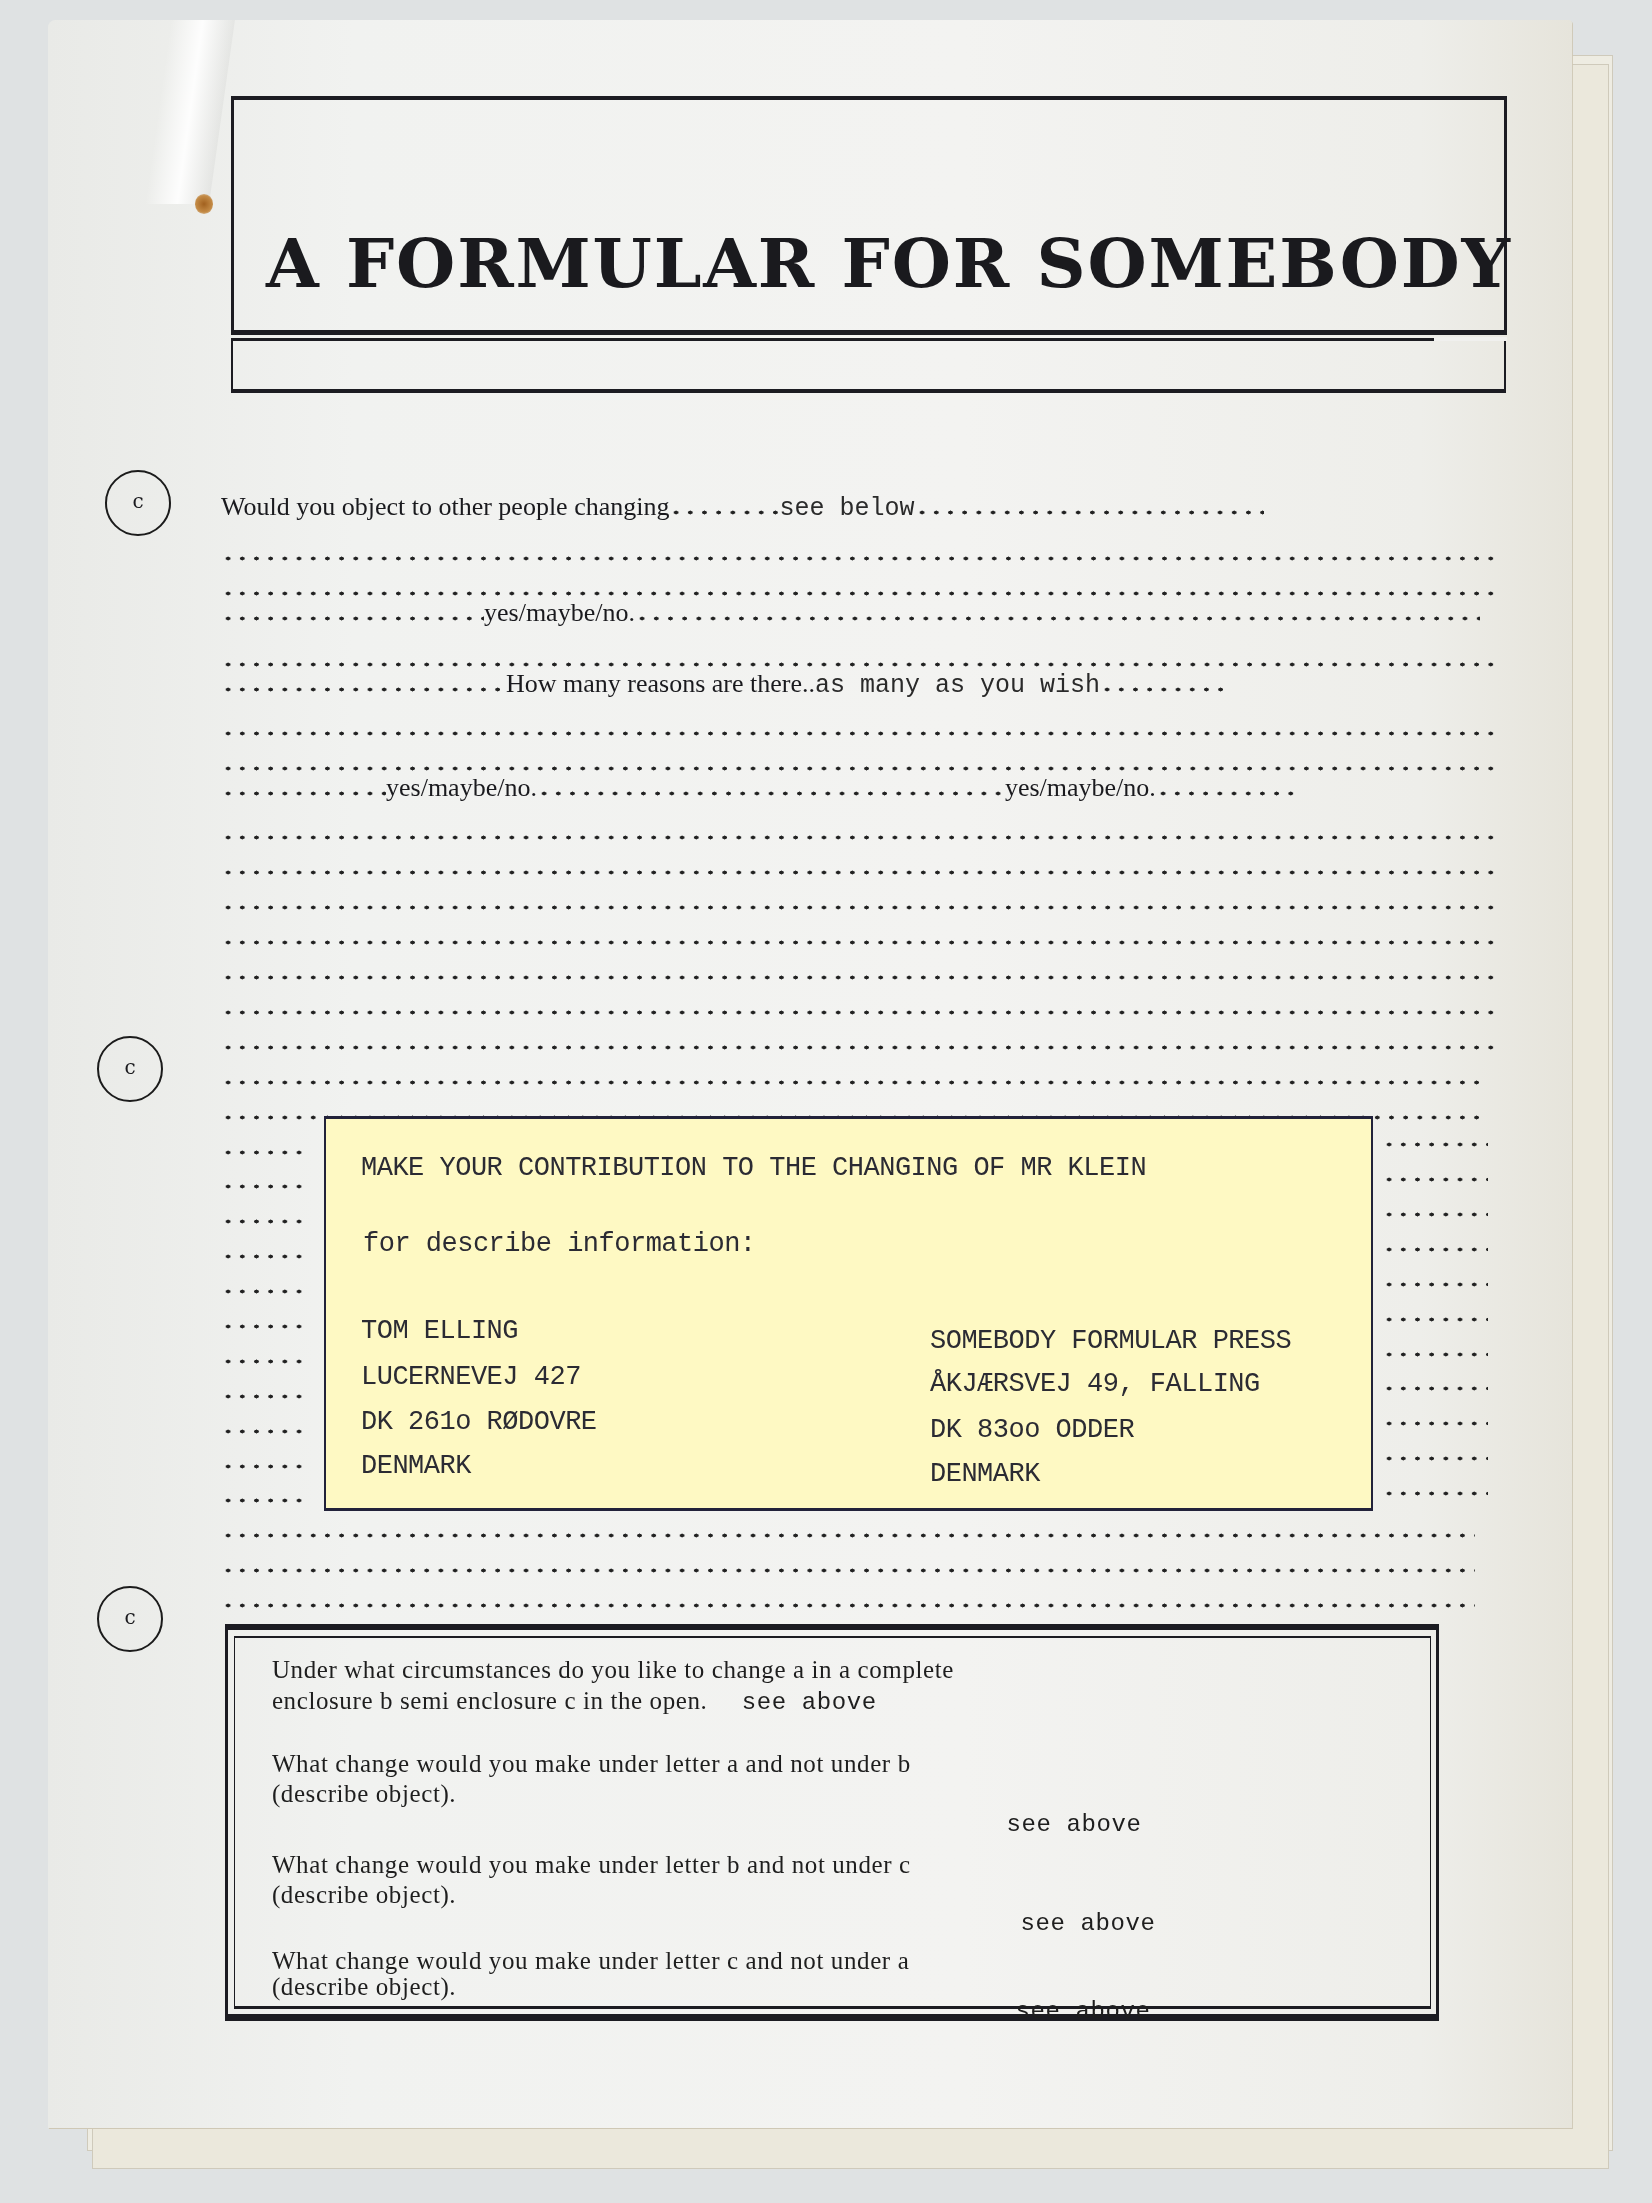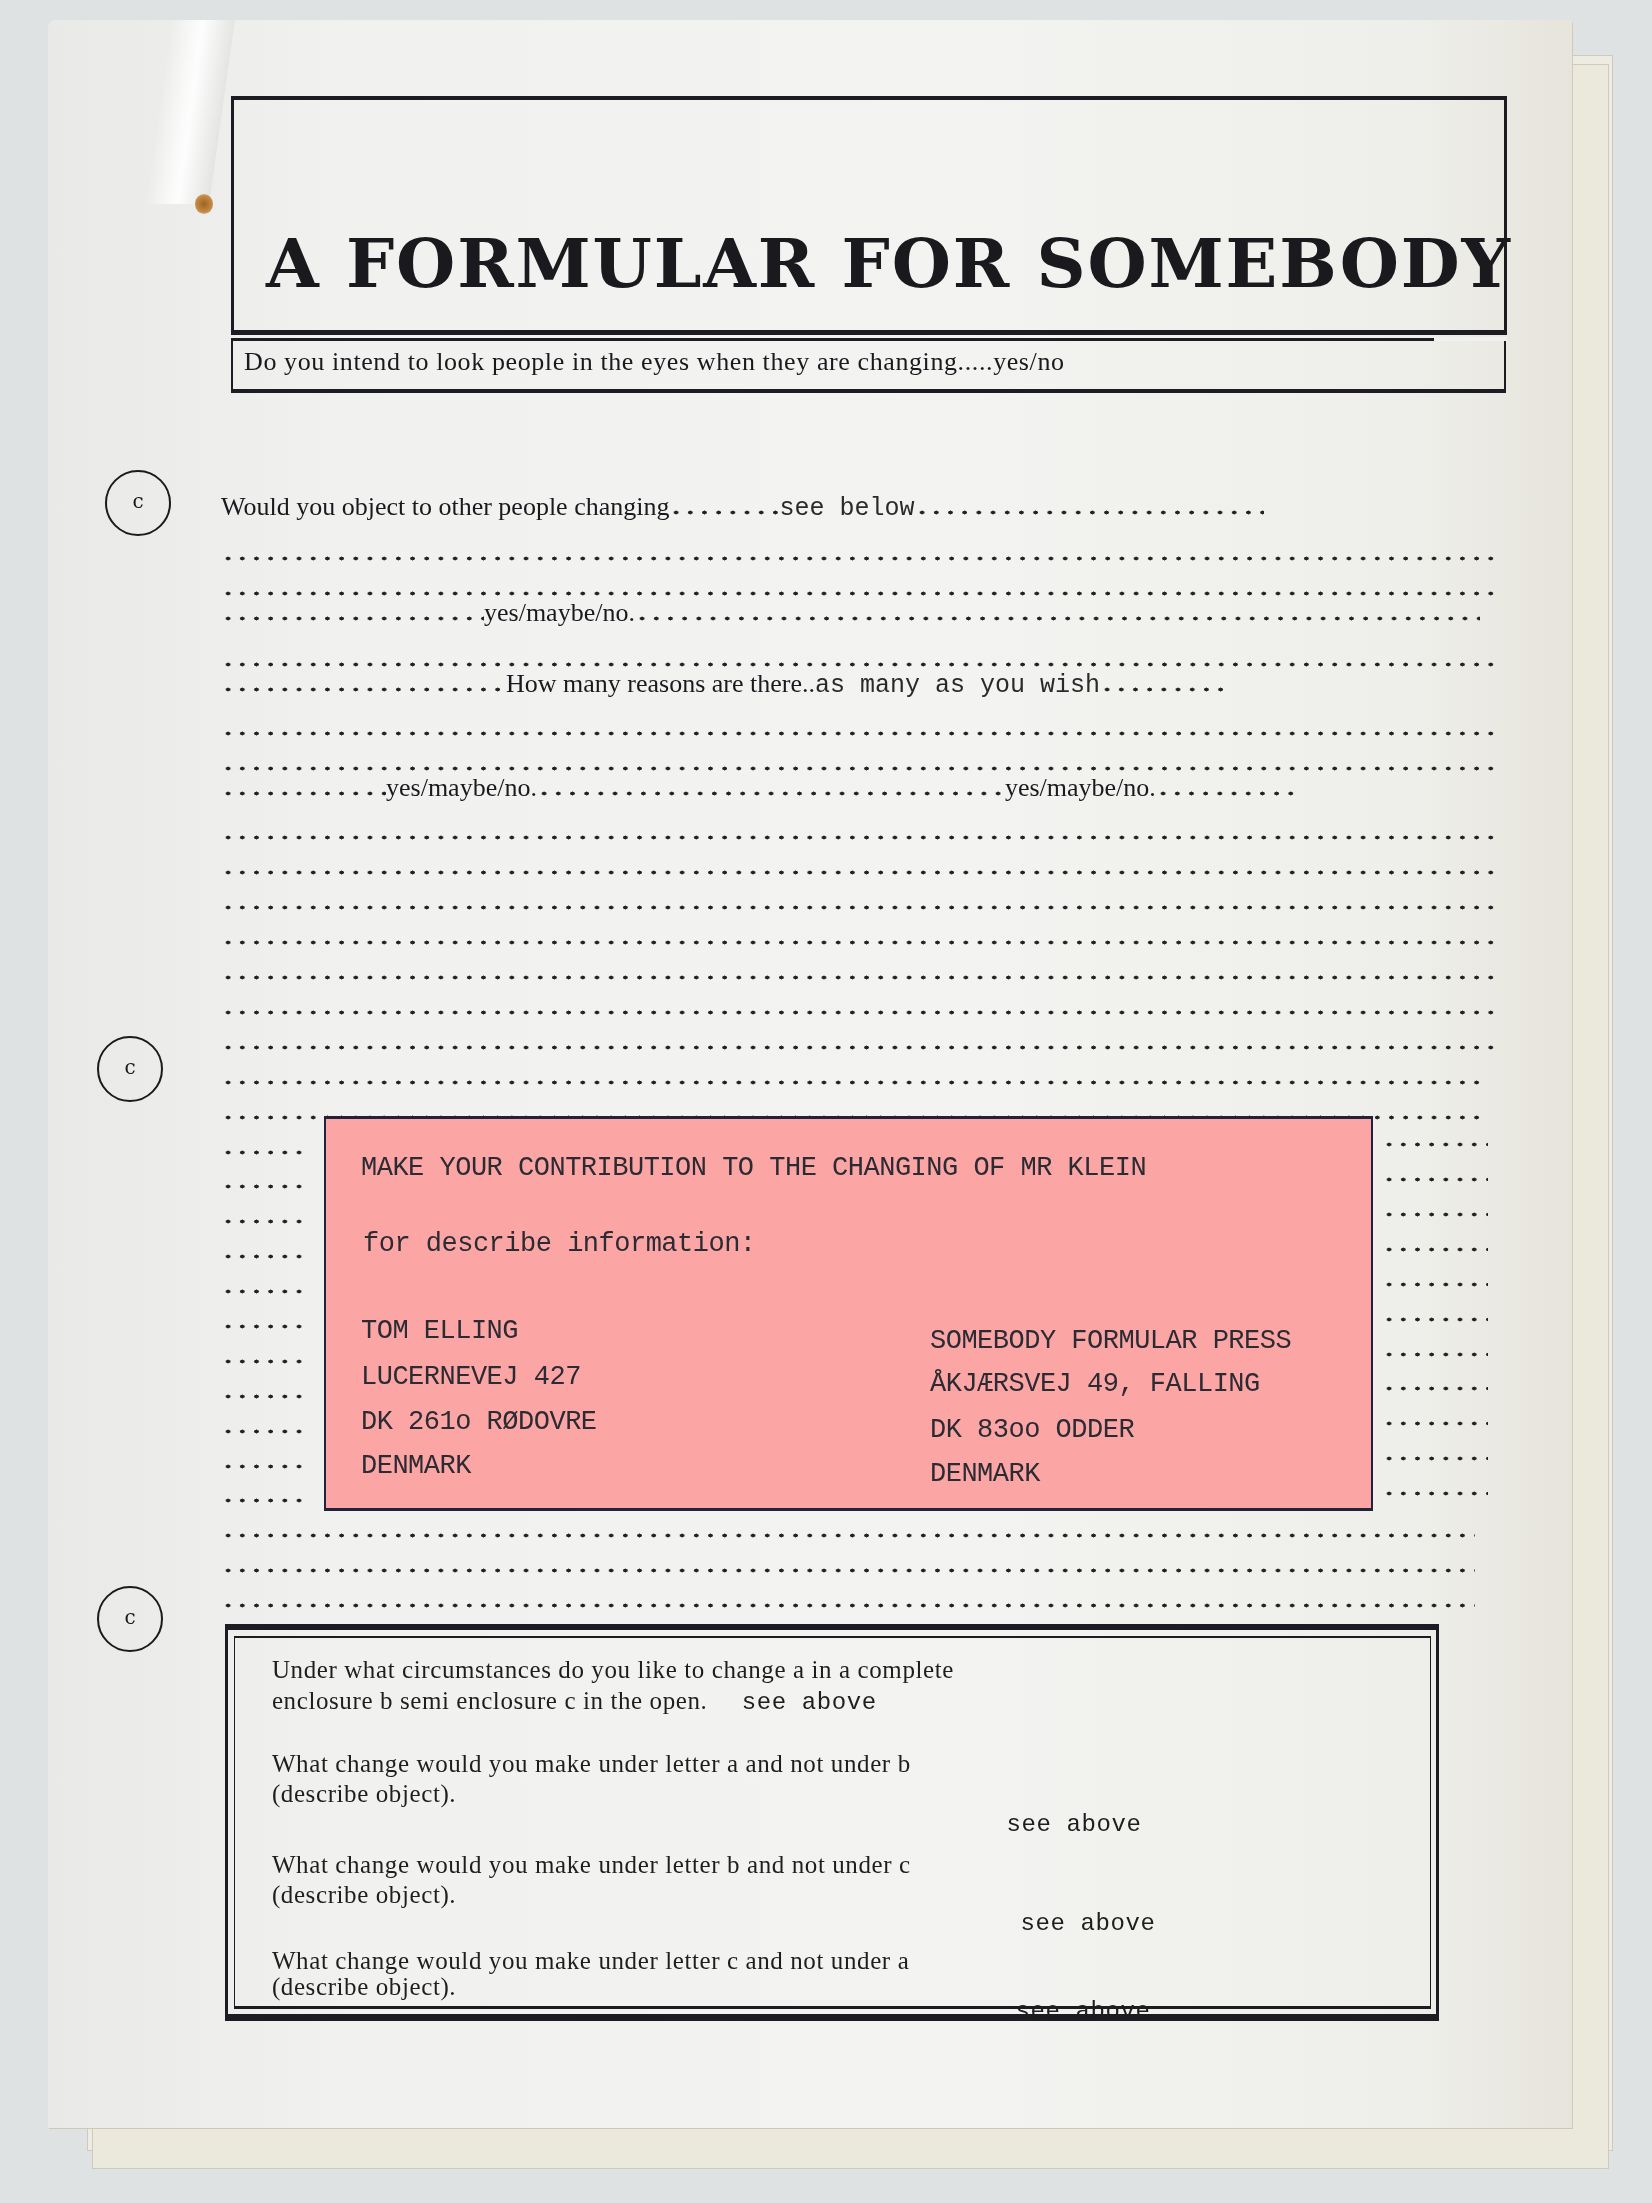--- a/index.html
+++ b/index.html
@@ -70,21 +70,21 @@
     display: inline-block; height: 5.5px; vertical-align: baseline;
     background-image: radial-gradient(circle, #222 2px, transparent 2.4px);
     background-size: 14.2px 5.5px; background-repeat: repeat-x;
   }
   .row .txt { display: inline-block; }
   .mono { font-family: "Liberation Mono", monospace; font-size: 25px; color: #2a2a2a; }
   
   .contrib-box {
     position: absolute; left: 324px; top: 1116px; width: 1049px; height: 395px;
     border: 2.8px solid #22223a; border-top-width: 3.7px; border-bottom-width: 3.7px;
-    box-sizing: border-box; background: #fca5a5;
+    box-sizing: border-box; background: #fef9c3;
     font-family: "Liberation Mono", monospace; font-size: 27px; color: #2b2b33;
     letter-spacing: -0.5px;
   }
   .contrib-box .line { position: absolute; white-space: nowrap; }
   
   .qbox-outer {
     position: absolute; left: 225px; top: 1624px; width: 1214px; height: 397px;
     border: 3.7px solid #1c1c22; border-top-width: 6.4px; border-bottom-width: 7.3px;
     box-sizing: border-box;
   }
@@ -108,23 +108,20 @@
   <div class="crease"></div>
   <div class="stain"></div>
 </div>
 
 <div class="title-box">
   <div class="title-text">A FORMULAR FOR SOMEBODY</div>
 </div>
 
 <div class="q1-box">
   <div class="notch"></div>
-  <div class="q1-text">
-    <span>Do you intend to look people in the eyes when they are changing.....</span><span>yes/no</span>
-  </div>
 </div>
 
 <div class="circle" style="left:105px; top:470px;">c</div>
 <div class="circle" style="left:97px; top:1036px;">c</div>
 <div class="circle" style="left:97px; top:1586px;">c</div>
 
 <div class="row" style="top:490px;">
   <span class="txt">Would you object to other people changing</span><span class="dots" style="width:110px;"></span><span class="txt mono">see below</span><span class="dots" style="width:349px;"></span>
 </div>
 <div class="row" style="top:536px;"><span class="dots" style="width:1276px;"></span></div>

